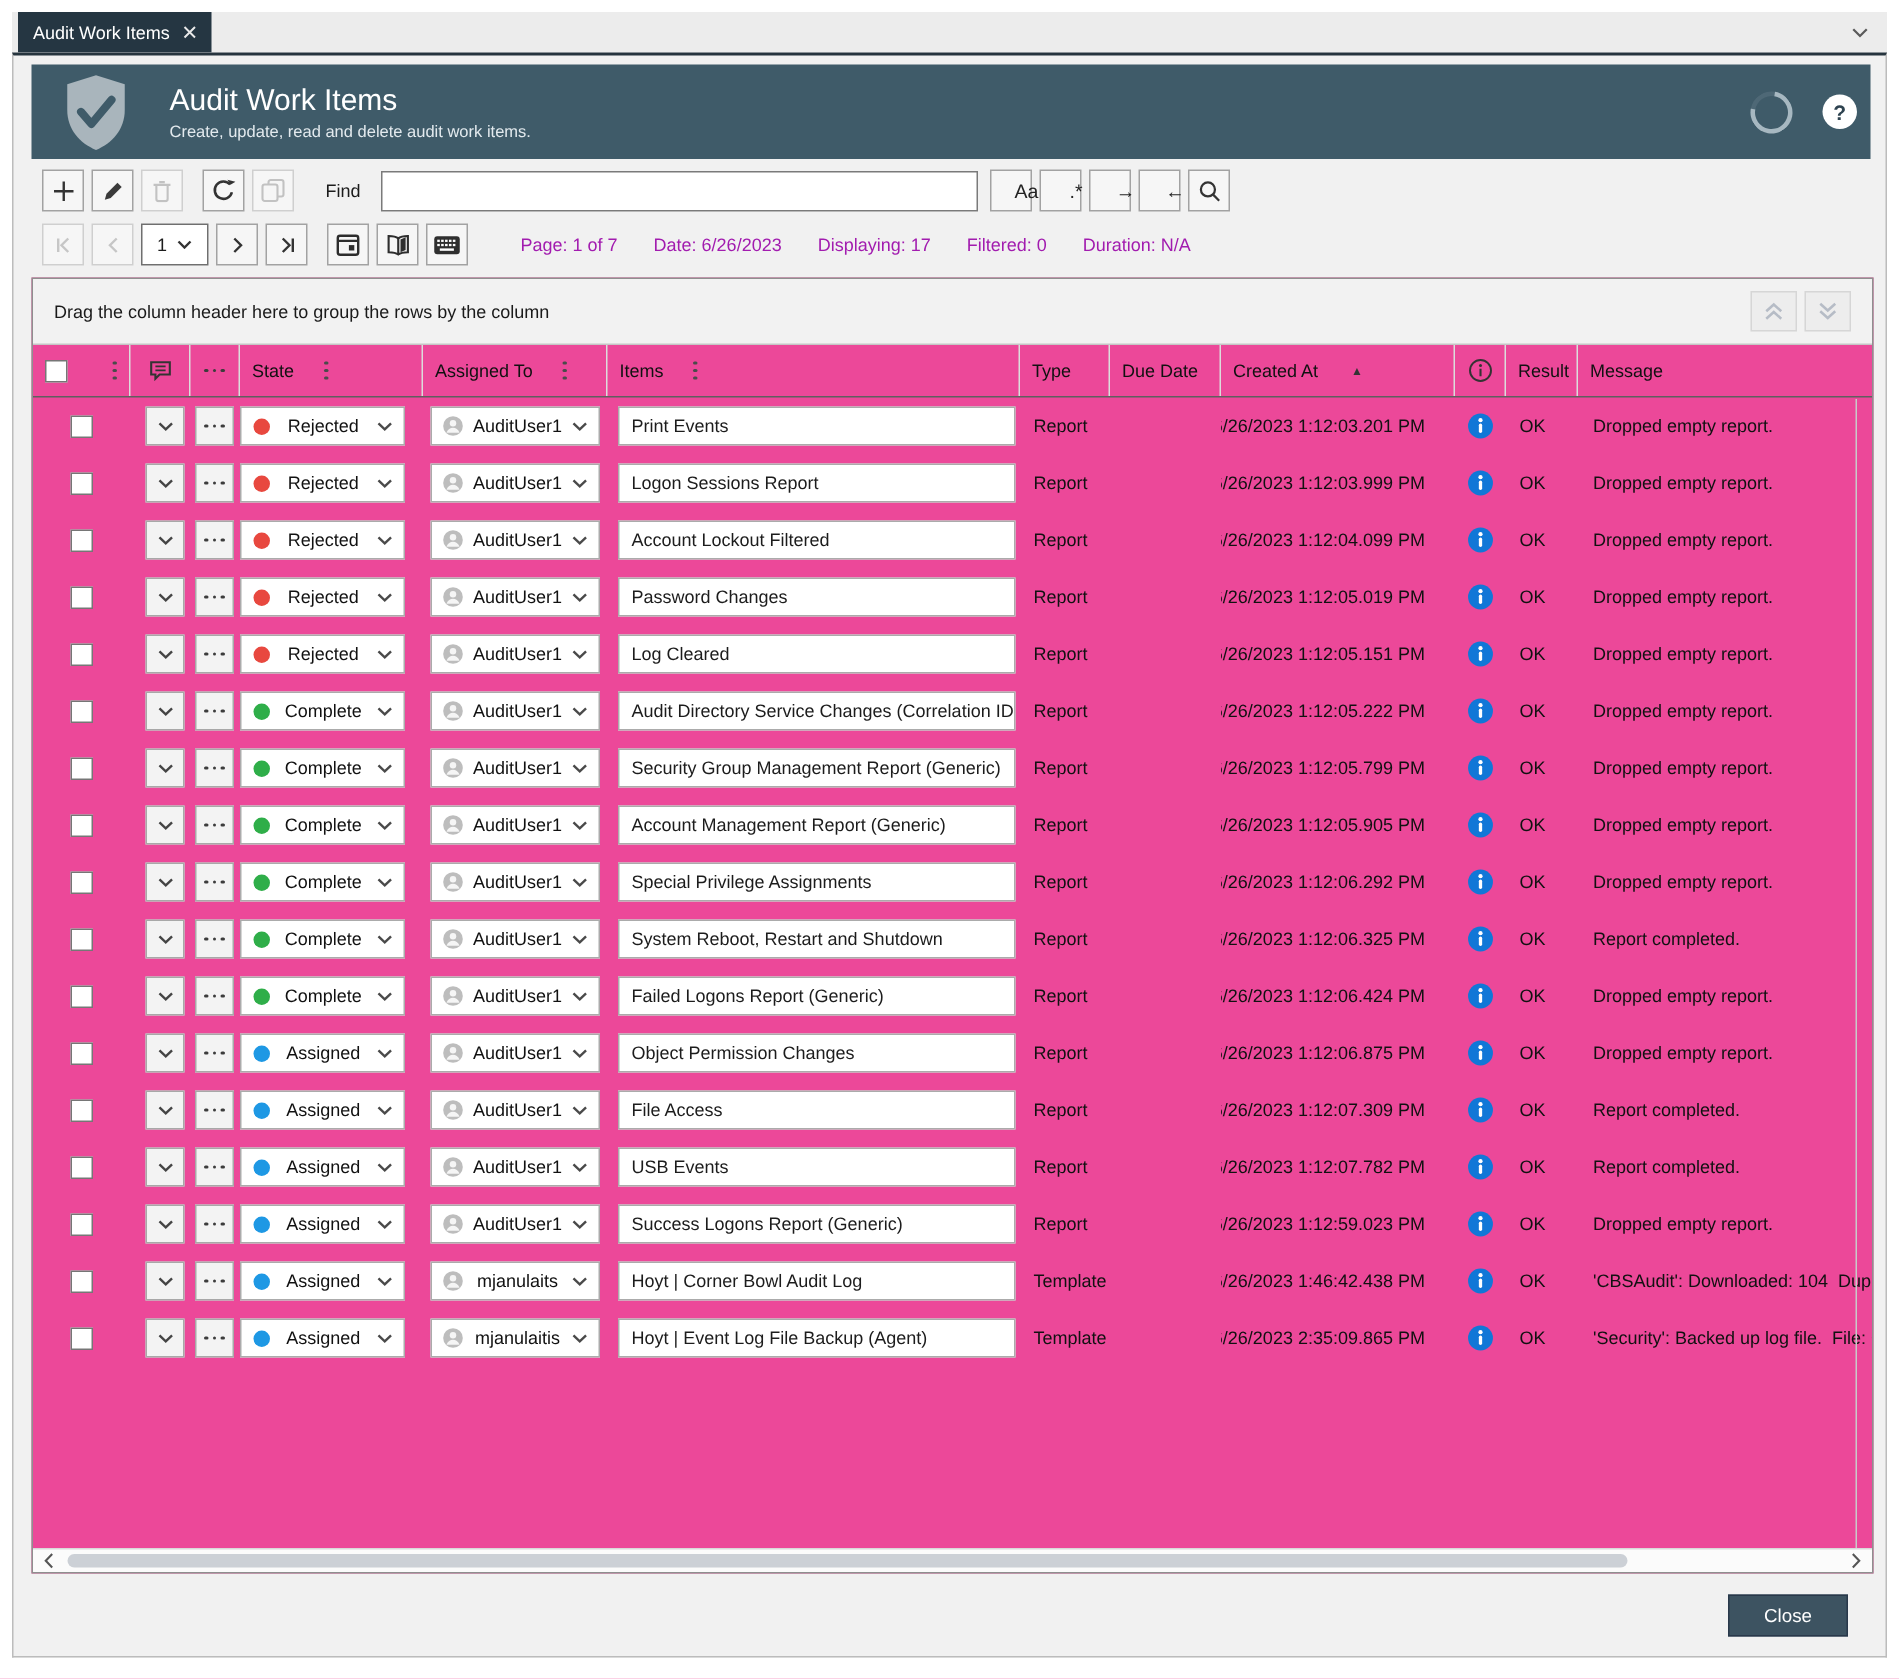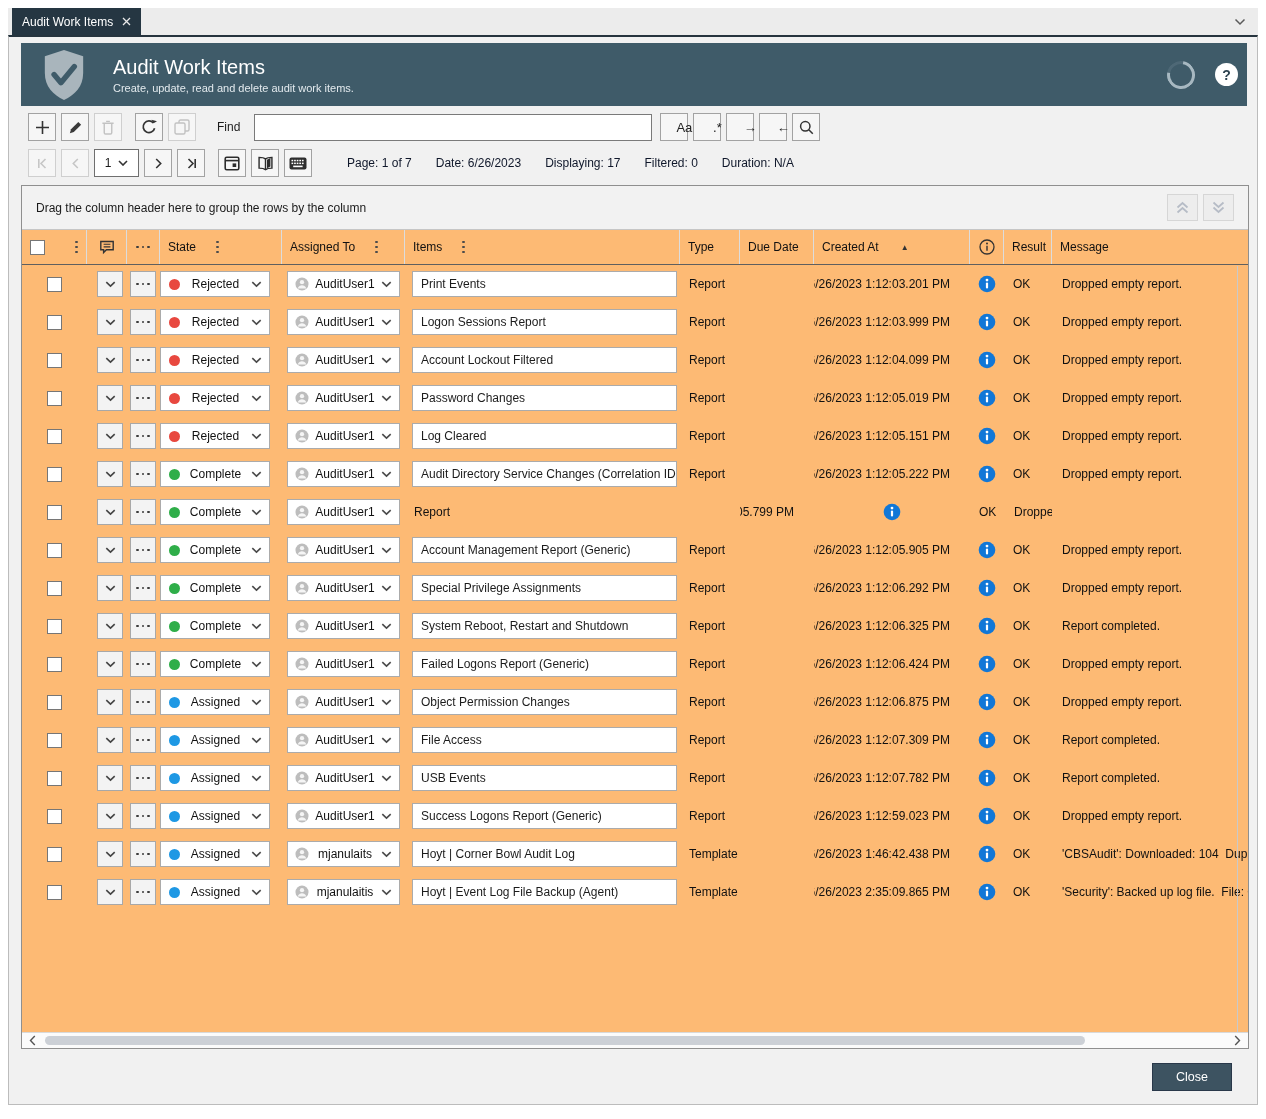--- a/index.html
+++ b/index.html
@@ -40,24 +40,24 @@
   .btn.gapL{margin-left:8px;}
   .find-label{font-size:12px;margin-left:16px;margin-right:14px;}
   .find-input{width:398px;height:27px;border:1px solid #7a7a7a;box-sizing:border-box;
               background:#fff;font-family:inherit;font-size:12px;padding:0 6px;}
   .txtbtn{font-size:13px;color:#222;padding-left:20px;}
 
   
   .pager{position:absolute;left:19px;top:112px;height:28px;display:flex;align-items:center;font-size:12px;}
   .pageselect{width:45px;height:28px;background:#fff;border:1px solid #6f6f6f;box-sizing:border-box;
               display:flex;align-items:center;justify-content:center;gap:7px;margin-right:5px;font-size:12px;}
-  .pstatus{display:flex;margin-left:30px;gap:24px;color:#0f172a;}
+  .pstatus{display:flex;margin-left:30px;gap:24px;color:#a21caf;}
 
   
-  .grid{position:absolute;left:12px;top:148px;width:1228px;height:864px;background:#fdba74;
+  .grid{position:absolute;left:12px;top:148px;width:1228px;height:864px;background:#ec4899;
         border:1px solid #8f8f8f;box-sizing:border-box;display:flex;flex-direction:column;}
   .group{height:44px;min-height:44px;background:#f2f2f2;display:flex;align-items:center;
          padding:0 14px;font-size:12px;color:#1a1a1a;border-bottom:1px solid #c6c6c6;box-sizing:border-box;}
   .group .gbtn{margin-left:5px;width:31px;height:27px;background:#ededed;border:1px solid #d6d6d6;
                display:flex;align-items:center;justify-content:center;padding:0;}
   .group .gsp{margin-left:auto;display:flex;}
 
   .grow{display:grid;grid-template-columns:65px 40px 33px 122px 123px 275px 60px 74px 156px 34px 48px minmax(0,1fr);
         align-items:center;}
   .ghead{height:35px;min-height:35px;border-bottom:1px solid #5f5f5f;font-size:12px;color:#111;box-sizing:border-box;}
@@ -827,20 +827,25 @@
                 </svg>
         </span>
         <span class="cl">AuditUser1</span>
         <span class="chev">
           <svg width="11" height="7" viewBox="0 0 11 7">
                   <path d="M1.3 1.2L5.5 5.2 9.7 1.2" fill="none" stroke="#4a4a4a" stroke-width="1.6"></path>
                 </svg>
         </span>
       </div>
     </div>
+    <div class="cell">
+      <div class="tbox">
+        <span>Security Group Management Report (Generic)</span>
+      </div>
+    </div>
     <div class="cell txt">Report</div>
     <div class="cell txt"></div>
     <div class="cell txt created">6/26/2023 1:12:05.799 PM</div>
     <div class="cell c-info">
       <span>
         <svg width="18" height="18" viewBox="0 0 18 18">
                 <circle cx="9" cy="9" r="8.3" fill="#1177d7"></circle>
                 <circle cx="9" cy="5.1" r="1.4" fill="#fff"></circle>
                 <rect x="7.9" y="7.4" width="2.2" height="6.2" rx="1.1" fill="#fff"></rect>
               </svg>

